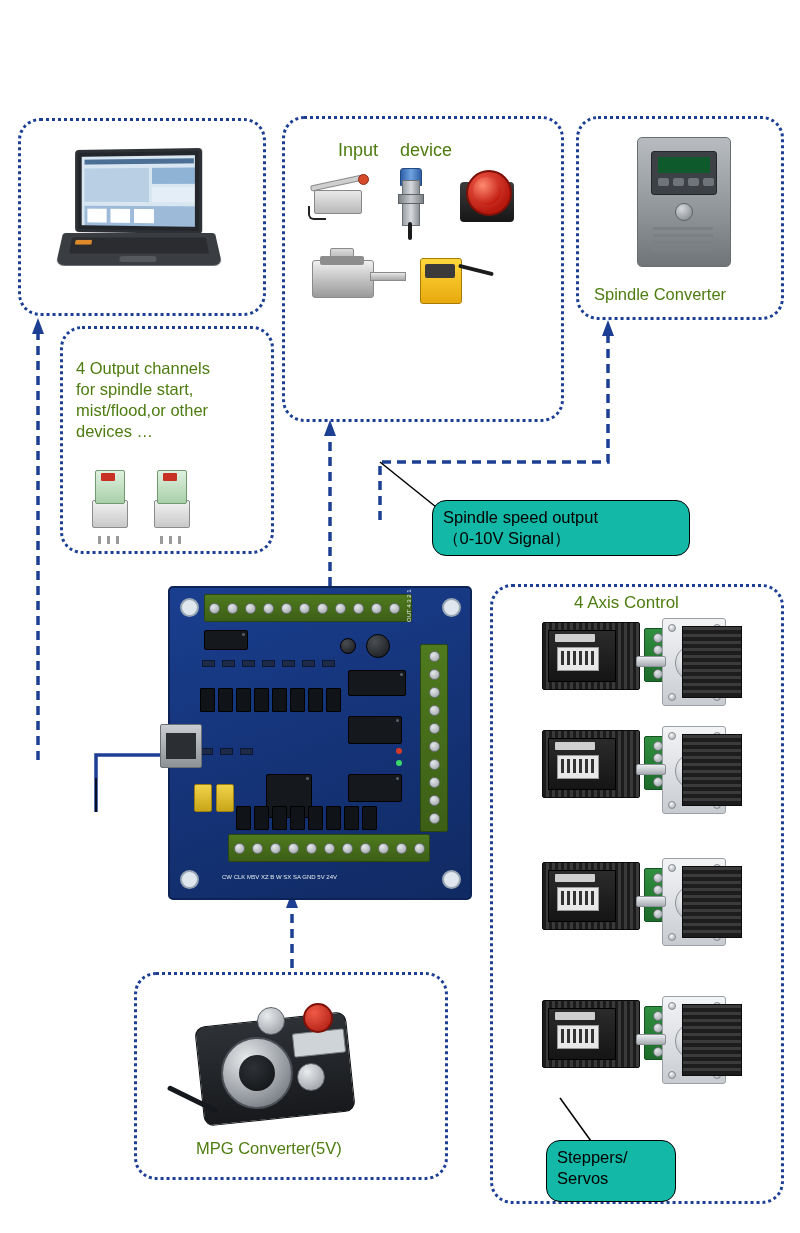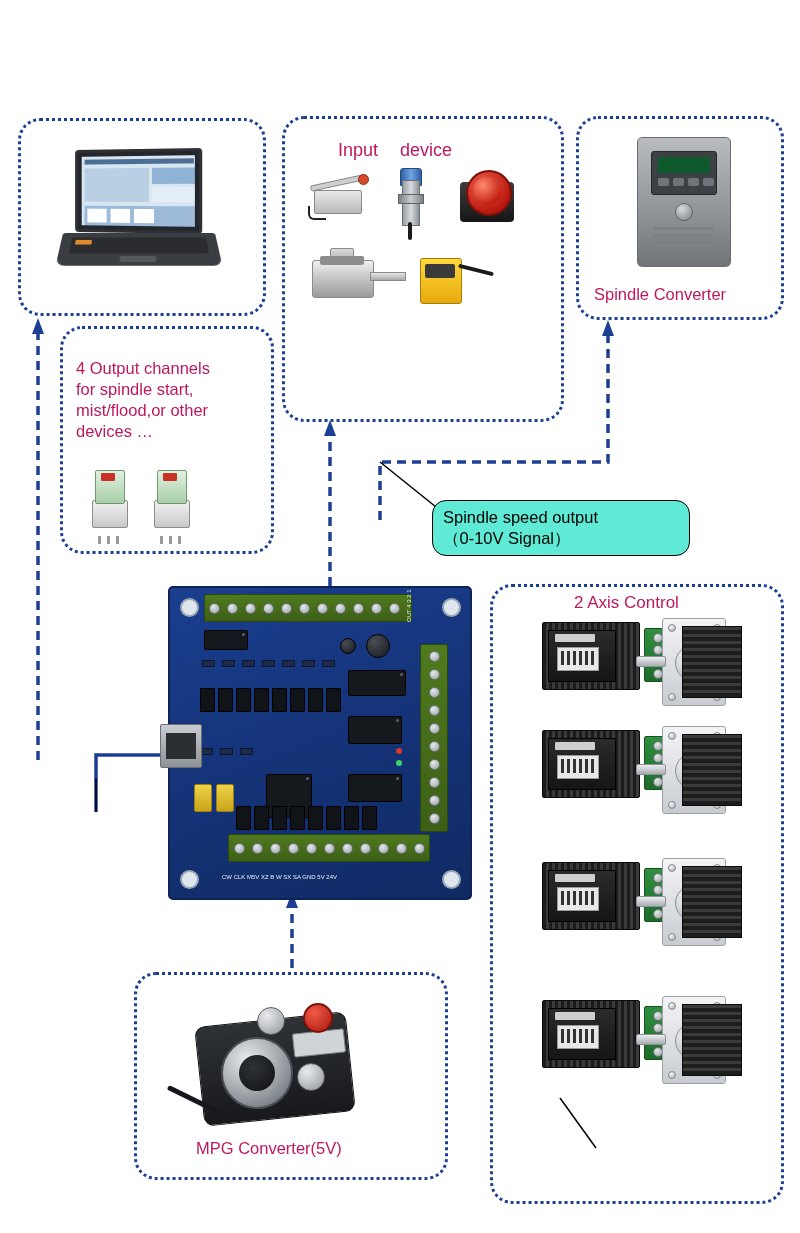--- a/index.html
+++ b/index.html
@@ -32,28 +32,28 @@
     position: absolute;
     border: 3px dotted #1c3f94;
     border-radius: 22px;
     box-sizing: border-box;
     background: transparent;
   }
   .box-label {
     position: absolute;
     font-size: 16.5px;
     line-height: 21px;
-    color: #be185d;
+    color: #4d7c0f;
     white-space: pre-line;
   }
   .callout {
     position: absolute;
     border: 1.5px solid #000;
     border-radius: 14px;
-    background: #5eead4;
+    background: #14b8a6;
     box-sizing: border-box;
     font-size: 16.5px;
     line-height: 21px;
     color: #000;
     padding: 6px 10px;
     white-space: pre-line;
   }
   svg.wires {
     position: absolute;
     left: 0;
@@ -724,21 +724,21 @@
     <div class="usb-port">
       <div class="usb-inner"></div>
     </div>
 
     <div class="silk" style="left:236px; top:34px; transform:rotate(-90deg); transform-origin:left top;">OUT 4 3 2 1</div>
     <div class="silk" style="left:52px; top:286px;">CW CLK M5V XZ B W SX SA GND 5V  24V</div>
   </div>
 
   <div class="box" style="left:490px; top:584px; width:294px; height:620px;">
   </div>
-  <div class="box-label" style="left:574px; top:592px; font-size:17px;">2 Axis Control</div>
+  <div class="box-label" style="left:574px; top:592px; font-size:17px;">4 Axis Control</div>
 
   <div class="drv" style="left:542px; top:622px; width:110px; height:72px;">
     <div class="drv-heat"></div>
     <div class="drv-face">
       <div class="drv-label"></div>
       <div class="drv-dip">
         <span style="left:3px;"></span>
           <span style="left:9px;"></span>
           <span style="left:15px;"></span>
         <span style="left:21px;"></span>
@@ -854,20 +854,22 @@
       <div class="mtr-hub"></div>
       <div class="mtr-bolt" style="left:5px; top:5px;"></div>
       <div class="mtr-bolt" style="left:50px; top:5px;"></div>
       <div class="mtr-bolt" style="left:5px; top:74px;"></div>
       <div class="mtr-bolt" style="left:50px; top:74px;"></div>
     </div>
     <div class="mtr-body"></div>
     <div class="mtr-shaft"></div>
   </div>
 
+  <div class="callout" style="left:546px; top:1140px; width:130px; height:62px;">Steppers/
+Servos</div>
 
   <div class="box" style="left:134px; top:972px; width:314px; height:208px;">
     <div class="art" style="left:62px; top:18px; width:190px; height:140px;">
       <div class="mpg-body"></div>
       <div class="mpg-disp"></div>
       <div class="mpg-estop"></div>
       <div class="mpg-knob" style="left:58px; top:14px;"></div>
       <div class="mpg-knob" style="left:98px; top:70px;"></div>
       <div class="mpg-wheel">
         <div class="mpg-wheel-in"></div>

